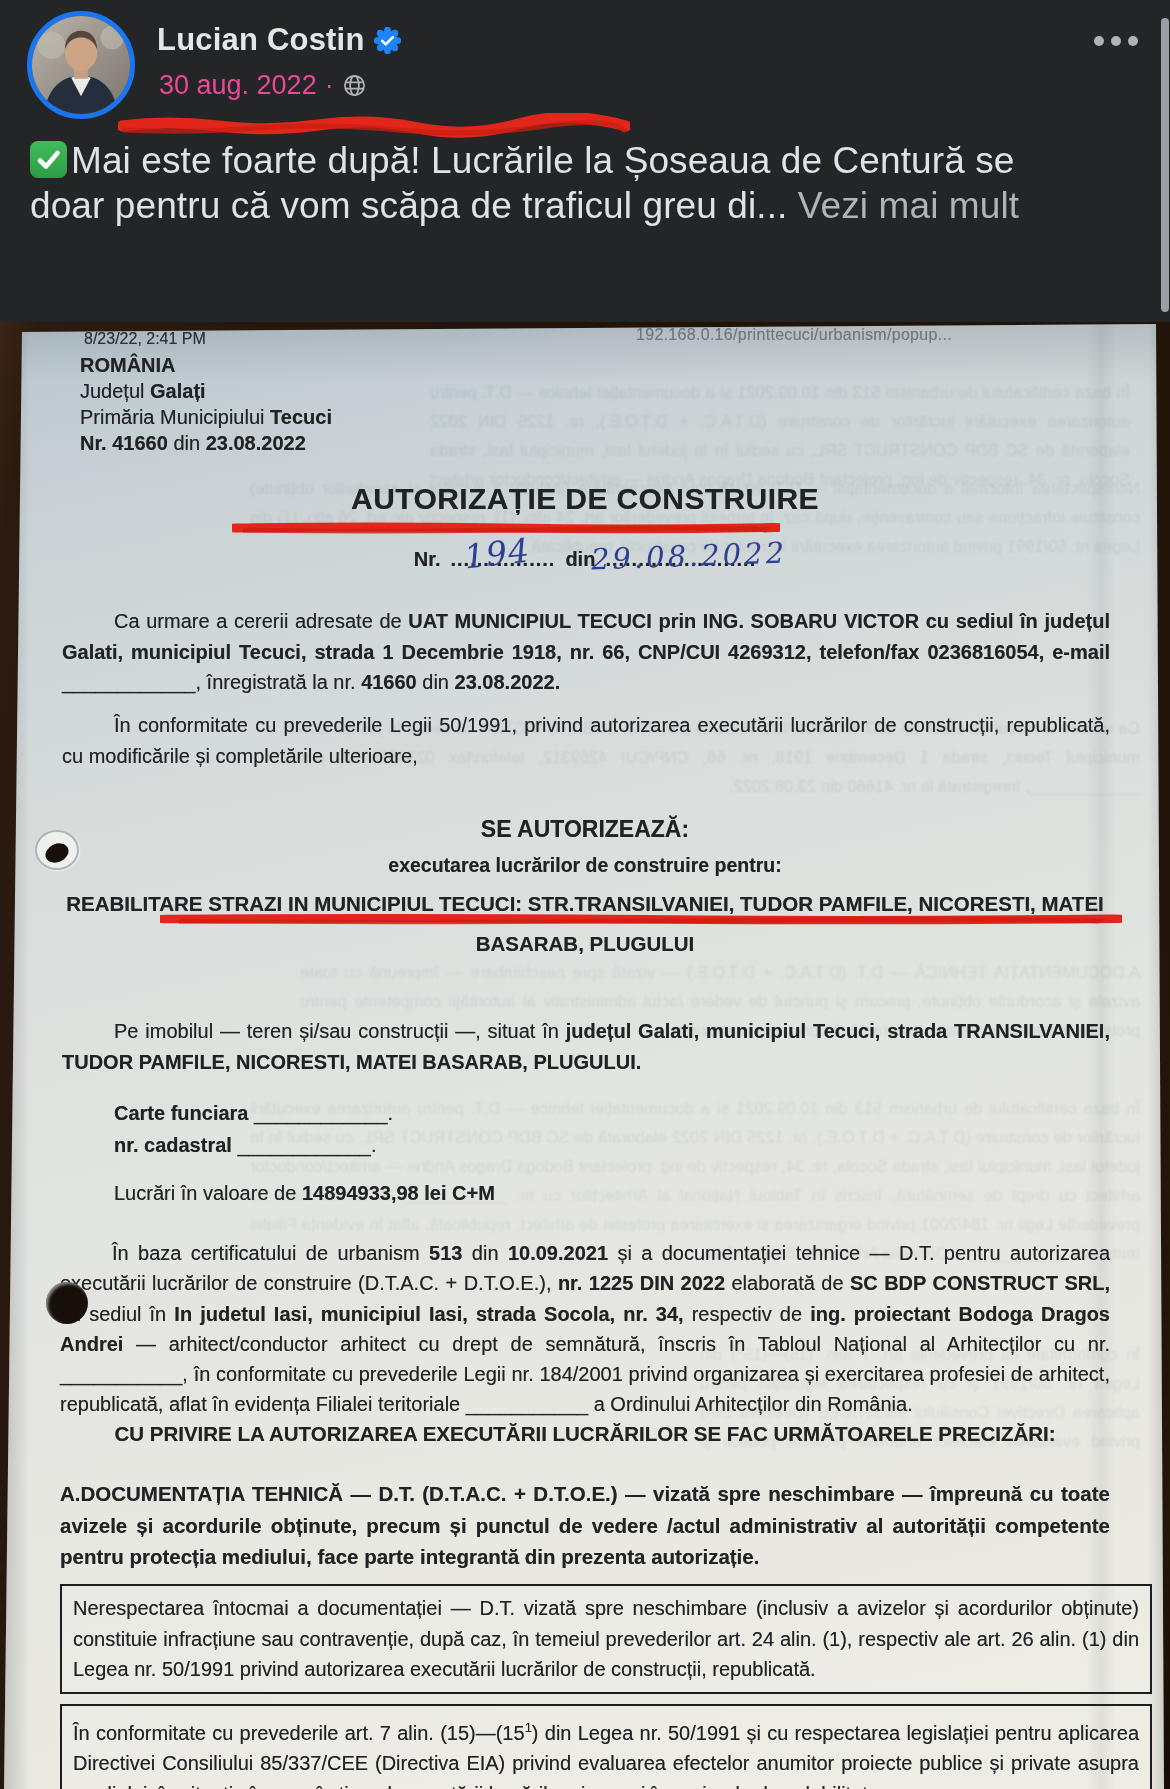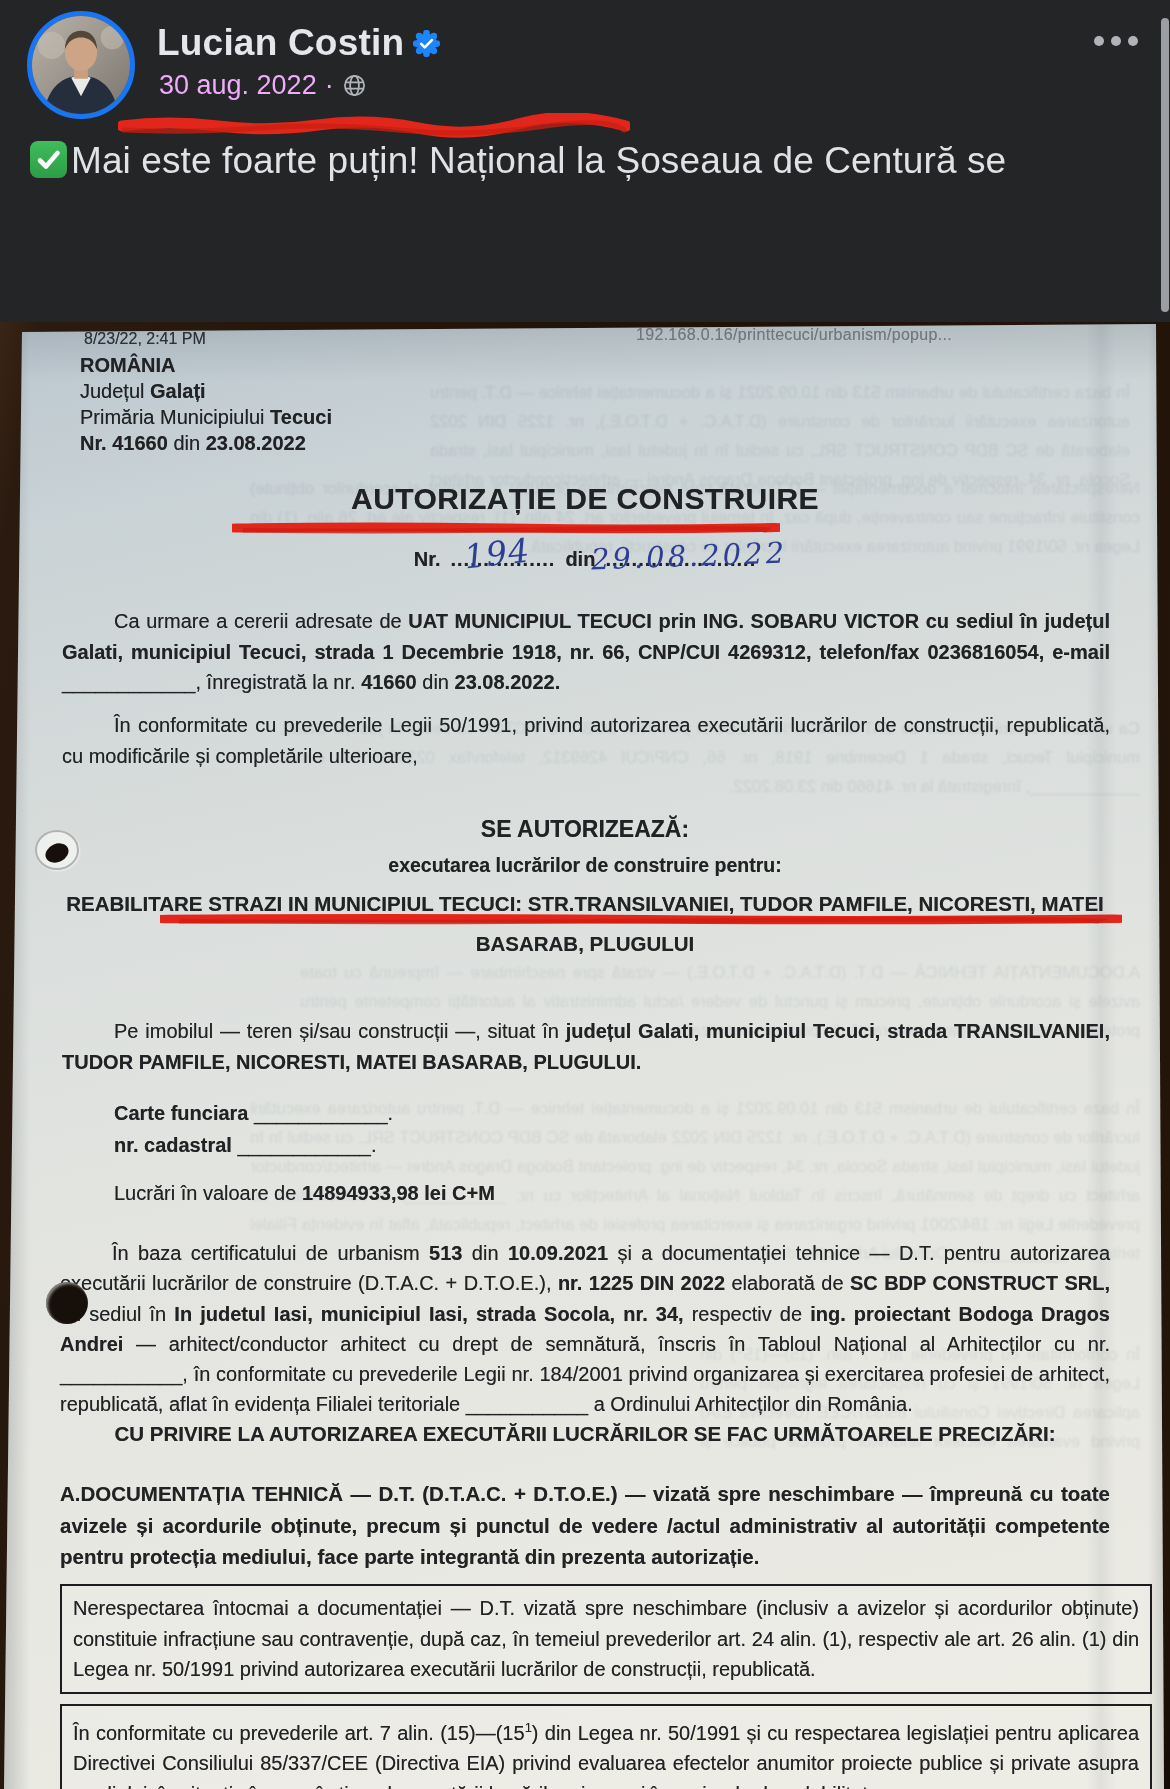--- a/index.html
+++ b/index.html
@@ -4,23 +4,23 @@
 <style>
   html,body{margin:0;padding:0;background:#1c1d1f;}
   #root{position:relative;width:1170px;height:1789px;overflow:hidden;
         background:#242526;font-family:"Liberation Sans",sans-serif;}
 
   
   .avatar-ring{position:absolute;left:27px;top:11px;width:98px;height:98px;border-radius:50%;
     border:5px solid #1876f2;overflow:hidden;background:#555;cursor:pointer;}
   .avatar-ring svg{display:block;width:100%;height:100%;}
   .name-row{position:absolute;left:157px;top:22px;display:flex;align-items:center;gap:9px;}
-  .author{font-size:37px;font-weight:700;color:#e4e6eb;letter-spacing:.2px;cursor:pointer;}
+  .author{font-size:31px;font-weight:700;color:#e4e6eb;letter-spacing:.2px;cursor:pointer;}
   .date-row{position:absolute;left:159px;top:70px;display:flex;align-items:center;gap:8px;
-    color:#f0abfc;font-size:27px;}
+    color:#ec4899;font-size:27px;}
   .dots-menu{position:absolute;left:1088px;top:30px;display:flex;gap:7px;cursor:pointer;padding:6px;}
   .dots-menu i{width:10px;height:10px;border-radius:50%;background:#b0b3b8;display:block;}
   .scrollbar{position:absolute;right:1px;top:18px;width:8px;height:294px;border-radius:4px;
     background:#9b9ea3;}
 
   .scribble{position:absolute;left:118px;top:113px;width:512px;height:26px;}
   .scribble svg{width:100%;height:100%;}
 
   
   .post-text{position:absolute;left:30px;top:138px;width:1116px;color:#e0e2e6;
@@ -146,21 +146,24 @@
       <path d="M6 17 Q 70 20 140 15 T 280 17 T 420 14 T 506 17" stroke="#c91d12" stroke-width="5" fill="none" opacity=".75" stroke-linecap="round"></path>
     </svg>
   </div>
 
   <div class="post-text">
     <div class="post-line">
       <span class="emoji-check">
         <svg viewBox="0 0 37 37" fill="none" stroke="#ffffff" stroke-width="4.6" stroke-linecap="round" stroke-linejoin="round">
           <path d="M10 19.5 l6 6 L27.5 12"></path>
         </svg>
-      </span><span>Mai este foarte puțin! Național la Șoseaua de Centură se</span>
+      </span><span>Mai este foarte după! Lucrările la Șoseaua de Centură se</span>
+    </div>
+    <div class="post-line">
+      <span>doar pentru că vom scăpa de traficul greu di... </span><span class="see-more">Vezi mai mult</span>
     </div>
   </div>
 
   <div class="photo">
     <div class="paper">
 
       <div class="bleed" style="left:430px;top:56px;width:700px;height:122px"><span>În baza certificatului de urbanism </span><span class="b">513</span><span> din </span><span class="b">10.09.2021</span><span> și a documentației tehnice — D.T. pentru autorizarea executării lucrărilor de construire (D.T.A.C. + D.T.O.E.), </span><span class="b">nr. 1225 DIN 2022</span><span> elaborată de </span><span class="b">SC BDP CONSTRUCT SRL,</span><span> cu sediul în </span><span class="b">In judetul Iasi, municipiul Iasi, strada Socola, nr. 34,</span><span> respectiv de </span><span class="b">ing. proiectant Bodoga Dragos Andrei</span><span> — arhitect/conductor arhitect cu drept de semnătură, înscris în Tabloul Național al Arhitecților cu nr. ___________, în conformitate cu prevederile Legii nr. 184/2001 privind organizarea și exercitarea profesiei de arhitect, republicată, aflat în evidența Filialei teritoriale ___________ a Ordinului Arhitecților din România.</span></div>
       <div class="bleed" style="left:250px;top:152px;width:890px;height:118px"><span>Nerespectarea întocmai a documentației — D.T. vizată spre neschimbare (inclusiv a avizelor și acordurilor obținute) constituie infracțiune sau contravenție, după caz, în temeiul prevederilor art. 24 alin. (1), respectiv ale art. 26 alin. (1) din Legea nr. 50/1991 privind autorizarea executării lucrărilor de construcții, republicată.</span></div>
       <div class="bleed" style="left:280px;top:392px;width:860px;height:140px"><span>Ca urmare a cererii adresate de </span><span class="b">UAT MUNICIPIUL TECUCI prin ING. SOBARU VICTOR cu sediul în județul Galati, municipiul Tecuci, strada 1 Decembrie 1918, nr. 66, CNP/CUI 4269312, telefon/fax 0236816054, e-mail</span><span> ____________, înregistrată la nr. </span><span class="b">41660 </span><span>din </span><span class="b">23.08.2022.</span></div>
       <div class="bleed" style="left:300px;top:636px;width:840px;height:118px"><span class="b">A.DOCUMENTAȚIA TEHNICĂ — D.T. (D.T.A.C. + D.T.O.E.) — vizată spre neschimbare — împreună cu toate avizele și acordurile obținute, precum și punctul de vedere /actul administrativ al autorității competente pentru protecția mediului, face parte integrantă din prezenta autorizație.</span></div>

